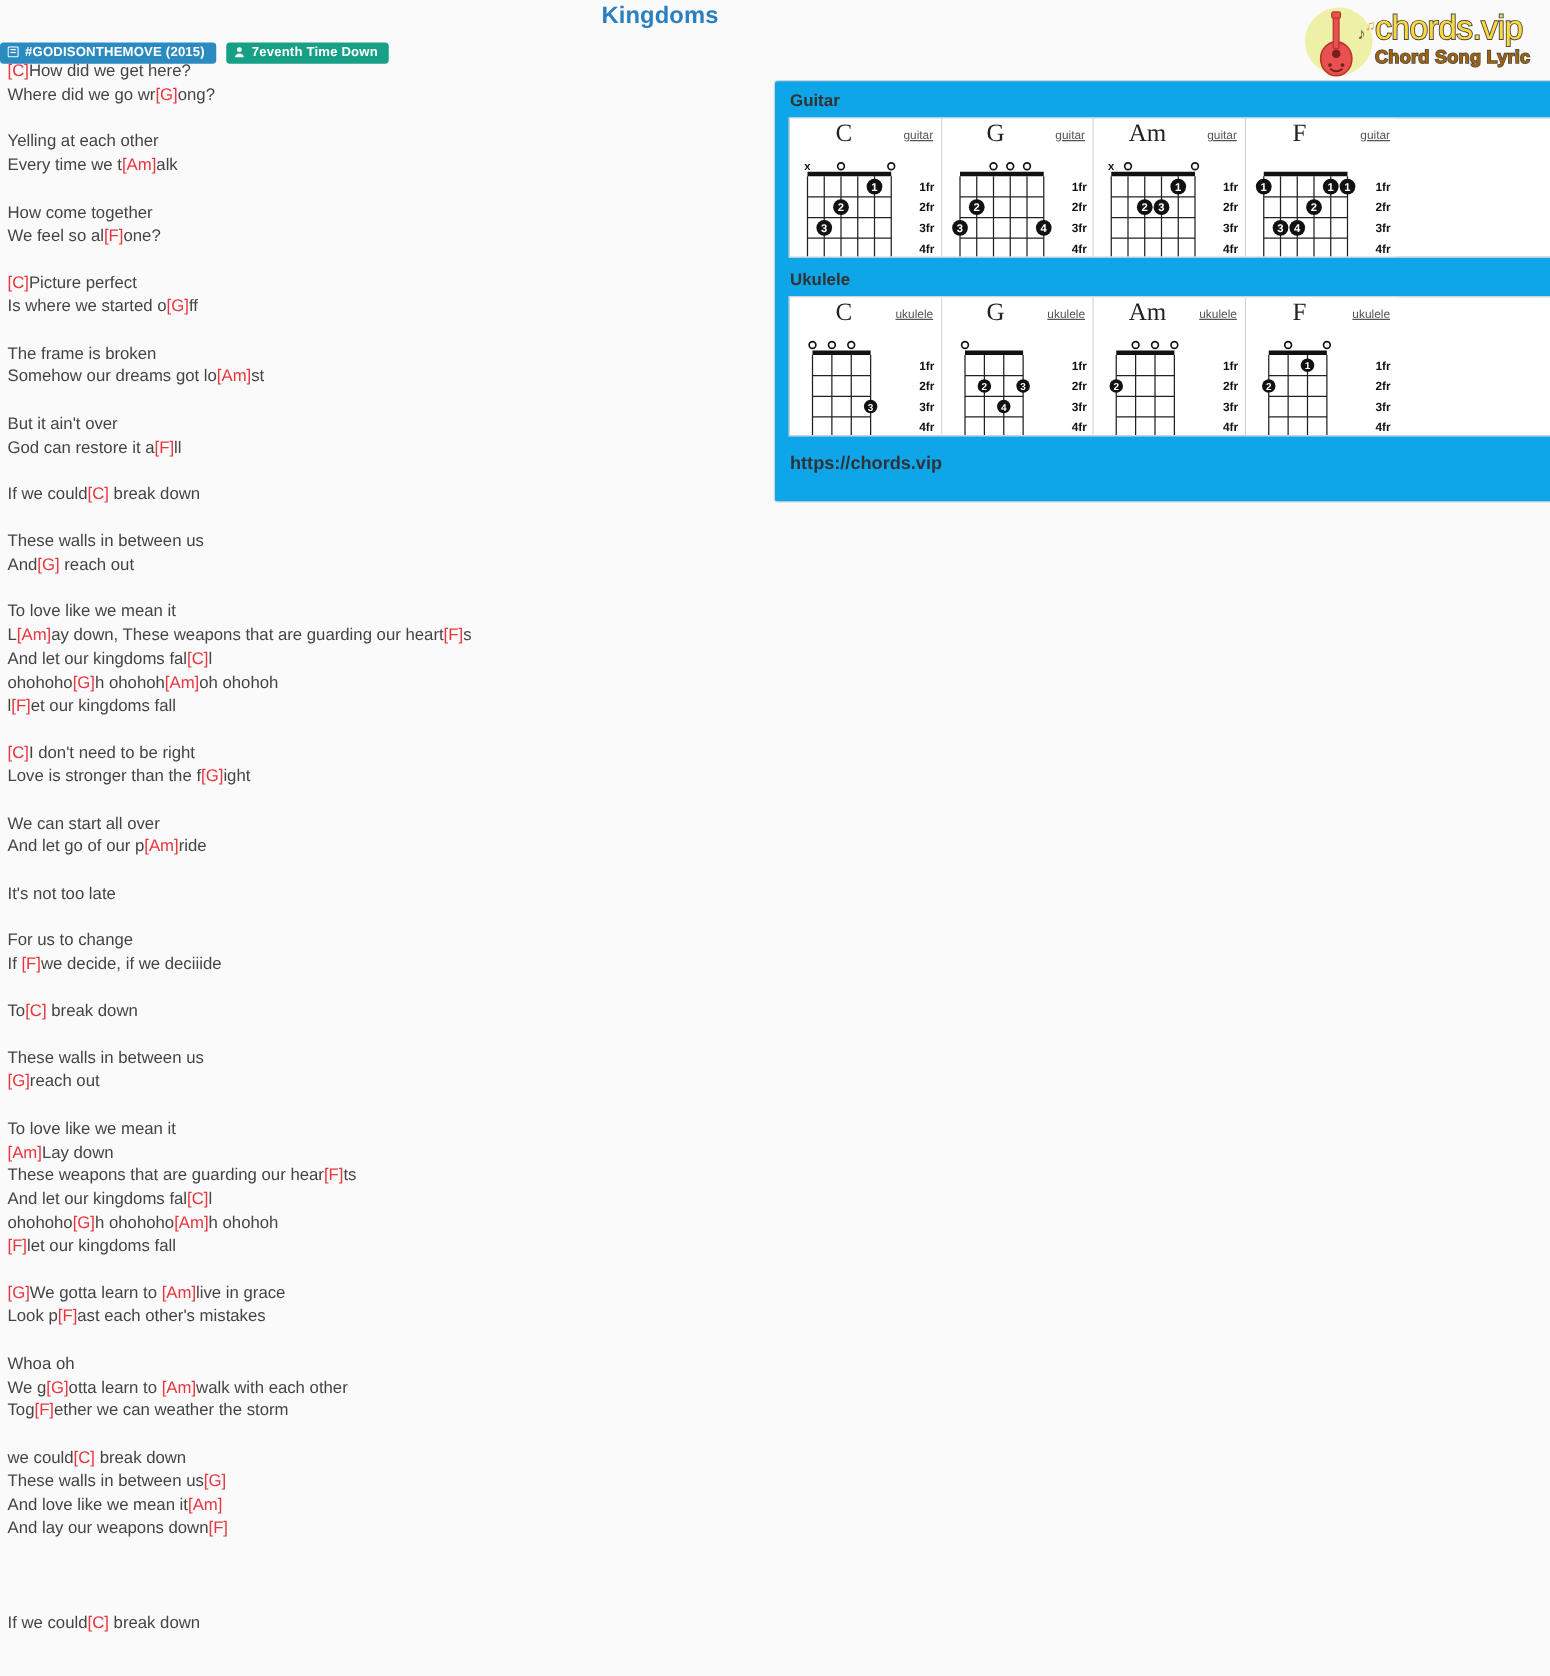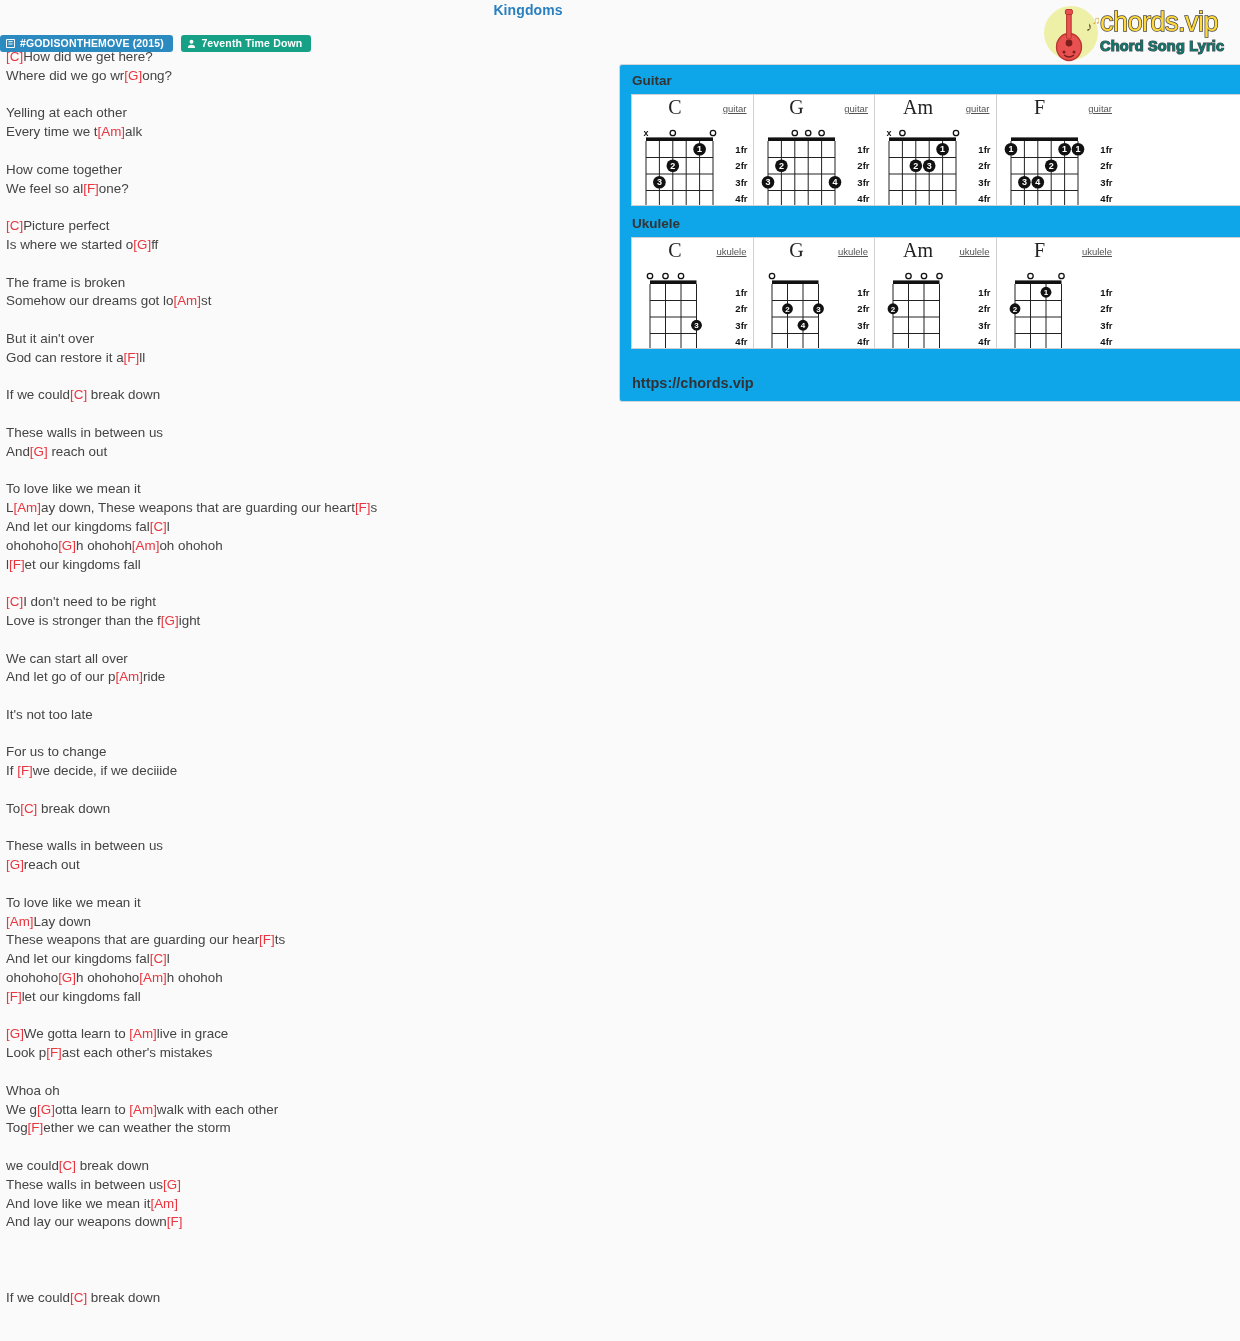--- a/index.html
+++ b/index.html
@@ -13,21 +13,21 @@
     position: relative;
     width: 1240px; height: 1341px;
     overflow: hidden;
     background: #fafafa;
   }
 
   
   .title {
     position: absolute; top: 2px; left: 0; width: 1056px;
     text-align: center;
-    font-size: 14px; font-weight: bold; color: #2a7fc0;
+    font-size: 19px; font-weight: bold; color: #2a7fc0;
     letter-spacing: .1px;
   }
   .badges {
     position: absolute; top: 34px; left: 0; width: 1056px;
     text-align: left;
     white-space: nowrap;
   }
   .badge {
     display: inline-block;
     height: 17px; line-height: 17px;
@@ -57,21 +57,21 @@
   }
   .logo-guitar { position: absolute; left: 6px; top: 4px; }
   .logo-text { position: absolute; left: 60px; top: 4px; }
   .logo-main {
     font-size: 27px; font-weight: normal; color: #ffd93b;
     letter-spacing: -.5px; line-height: 30px;
     -webkit-text-stroke: 1.5px #4a4a4a;
     paint-order: stroke fill;
   }
   .logo-sub {
-    font-size: 14.5px; font-weight: bold; color: #0f766e;
+    font-size: 14.5px; font-weight: bold; color: #a16207;
     letter-spacing: .2px; line-height: 18px;
     -webkit-text-stroke: 1.2px #4a4a4a;
     paint-order: stroke fill;
   }
 
   
   .lyrics {
     position: absolute; left: 6px; top: 48px;
     width: 600px;
     font-size: 13.4px; line-height: 18.8px;
@@ -110,21 +110,21 @@
     font-family: "Liberation Serif", serif;
     font-size: 20px; color: #222; line-height: 20px;
   }
   .cell-inst {
     position: absolute; right: 6px; top: 8px;
     font-size: 9.5px; color: #555;
     text-decoration: underline;
   }
   .diagram { position: absolute; left: 0; top: 20px; }
   .url {
-    position: absolute; left: 12px; bottom: 10px;
+    position: absolute; left: 12px; bottom: 22px;
     font-size: 14.5px; font-weight: bold; color: #2f3337; margin-top: 39px;
   }
   .panel-head-2 { padding-top: 10px; }
 </style>
 </head>
 <body>
 
 <div id="page">
 
   <div class="title">Kingdoms</div>

